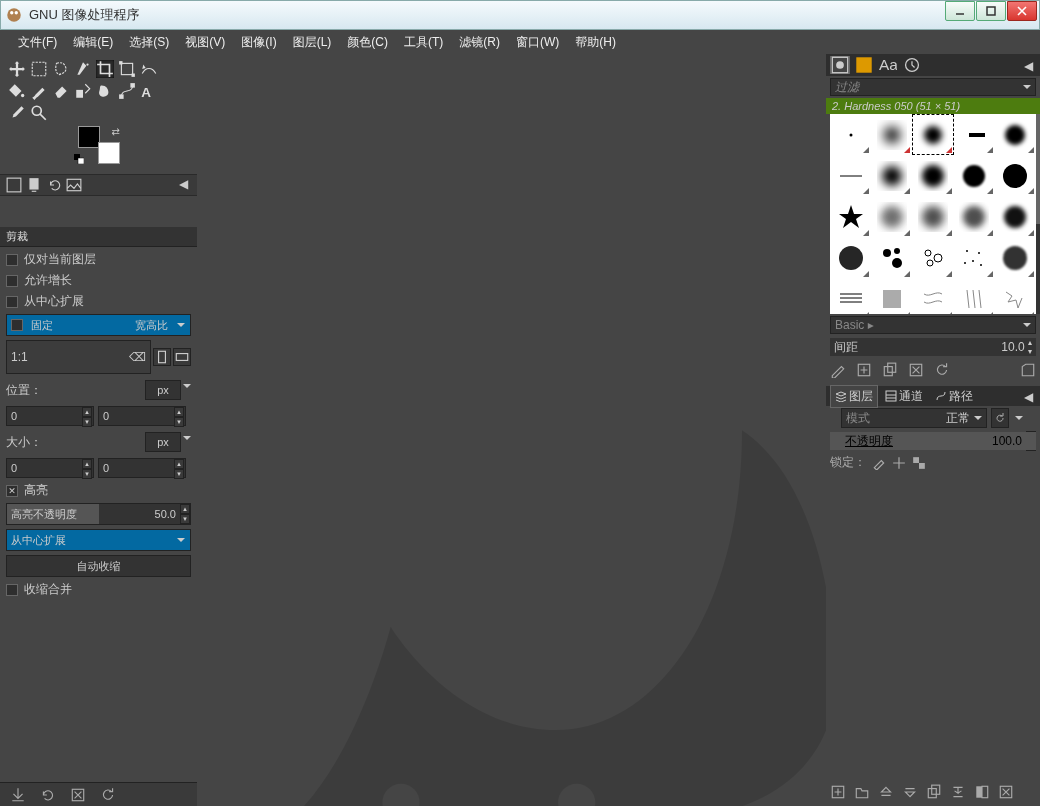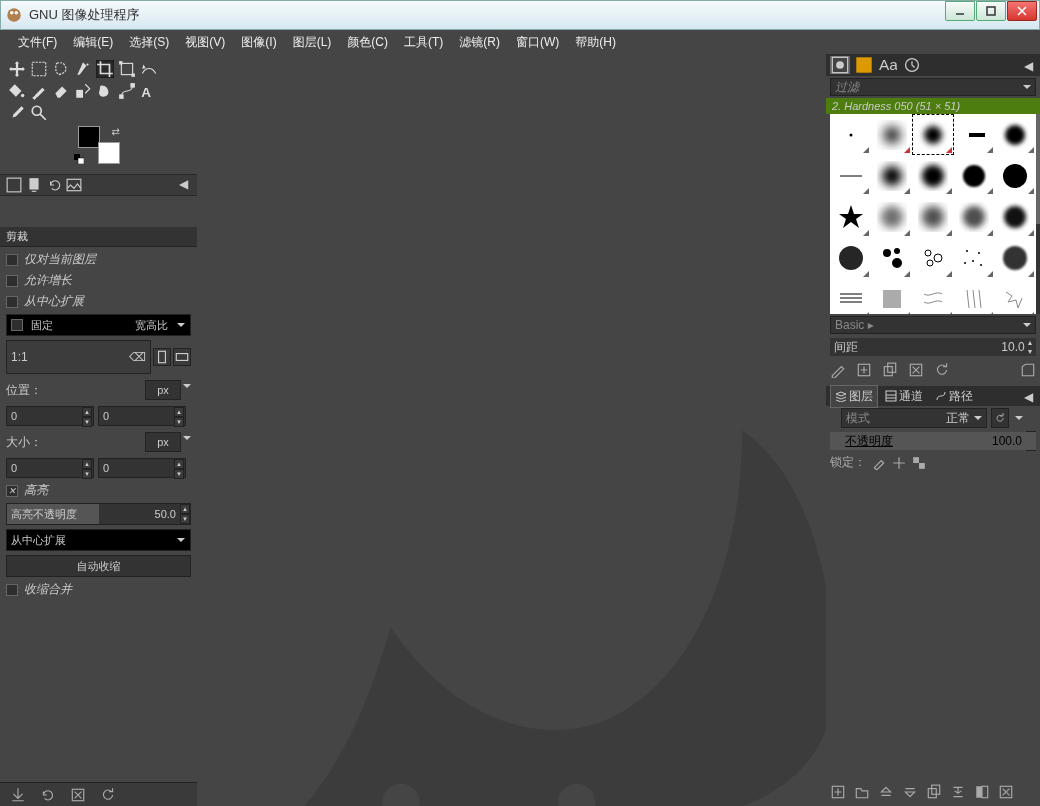--- a/index.html
+++ b/index.html
@@ -31,24 +31,24 @@
 .swatch{position:absolute;width:22px;height:22px;border:1px solid #999;}
 .swatch.fg{background:#000;left:4px;top:0;}
 .swatch.bg{background:#fff;right:0;bottom:0;}
 .swap{position:absolute;right:0;top:0;font-size:10px;color:#ccc;}
 .mini{position:absolute;left:0;bottom:0;}
 .tooloptbar{display:flex;gap:4px;padding:2px 6px;background:#3a3a3a;border-top:1px solid #2a2a2a;border-bottom:1px solid #2a2a2a;}
 .tooloptbar .tool{width:16px;height:16px;}
 .collapse{margin-left:auto;width:12px;height:12px;color:#ccc;}
 .secthdr{background:#333;padding:2px 6px;font-size:11px;color:#ddd;border-bottom:1px solid #222;margin-top:31px;}
 .opts{padding:4px 6px;display:flex;flex-direction:column;gap:4px;}
-.chkrow{display:flex;align-items:center;gap:6px;font-size:11px;font-style:italic;}
+.chkrow{display:flex;align-items:center;gap:6px;font-size:11px;}
 .chkbox{width:12px;height:12px;border:1px solid #666;background:#2e2e2e;display:flex;align-items:center;justify-content:center;}
 .chkbox.checked::before{content:"✕";font-size:9px;color:#ccc;}
-.selrow{display:flex;align-items:center;background:#000000;border:1px solid #222;height:22px;}
+.selrow{display:flex;align-items:center;background:#0369a1;border:1px solid #222;height:22px;}
 .selrow .lbl{padding:0 4px;font-size:11px;}
 .selrow .val{margin-left:auto;padding:0 4px;font-size:11px;color:#ccc;}
 .selrow .dd{width:18px;display:flex;align-items:center;justify-content:center;}
 .numrow{display:flex;gap:4px;}
 .numbox{flex:none;width:88px;height:20px;background:#333;border:1px solid #222;display:flex;align-items:center;position:relative;}
 .numbox input{width:calc(100% - 12px);background:transparent;border:none;color:#ccc;font-size:11px;padding:0 4px;outline:none;}
 .spns{position:absolute;right:1px;top:0;bottom:0;width:10px;display:flex;flex-direction:column;}
 .spns div{flex:1;background:#3a3a3a;border:1px solid #222;font-size:7px;color:#ccc;display:flex;align-items:center;justify-content:center;}
 .txtrow{display:flex;align-items:center;gap:2px;}
 .txtrow .fld{flex:1;height:34px;background:#3c3c3c;border:1px solid #222;color:#ccc;font-size:11px;padding:0 4px;display:flex;align-items:center;position:relative;}

